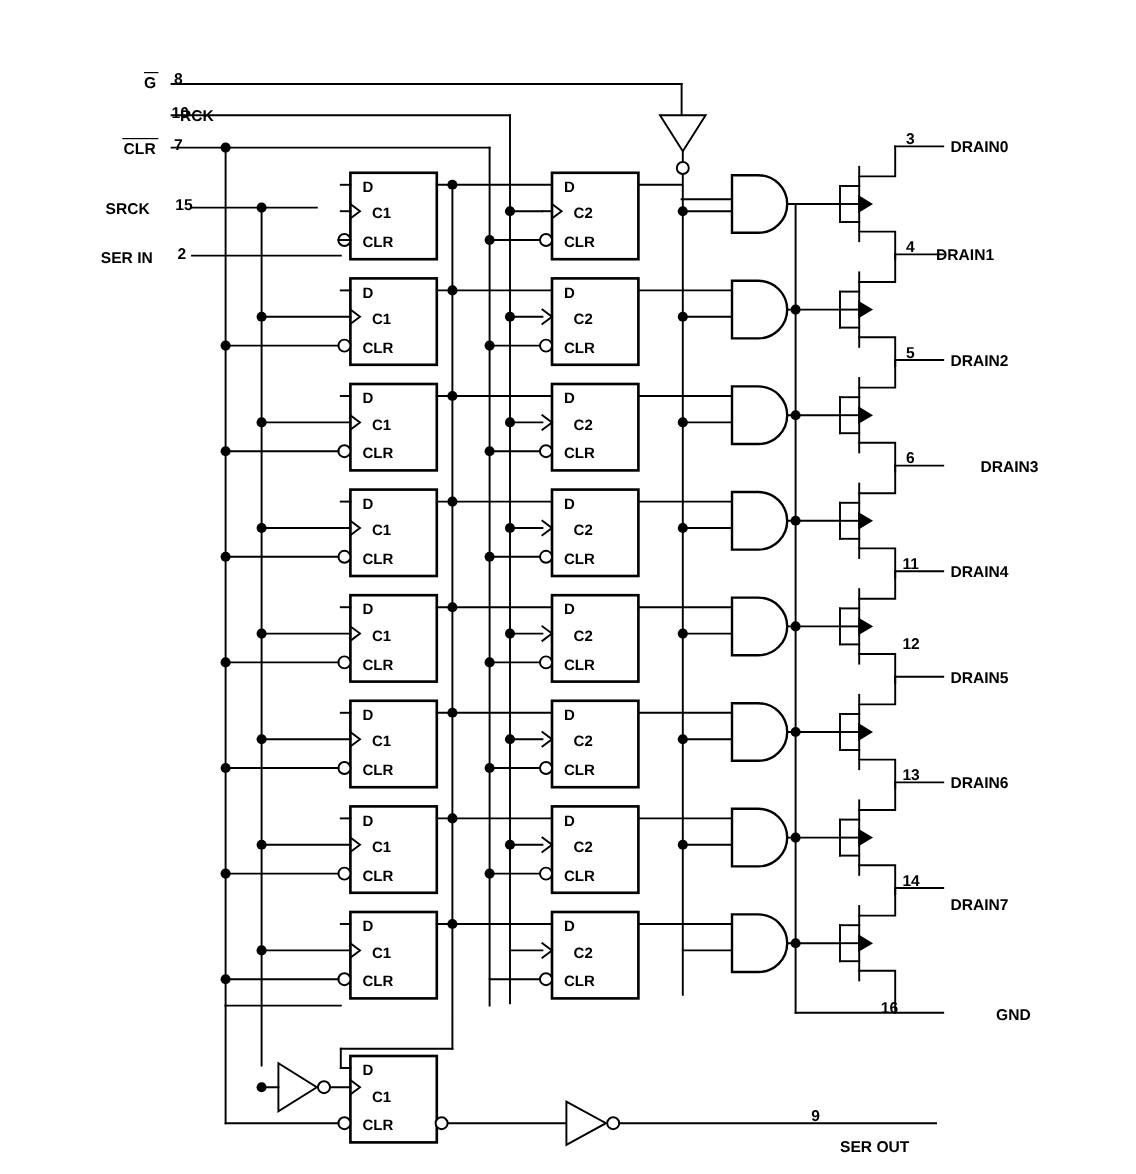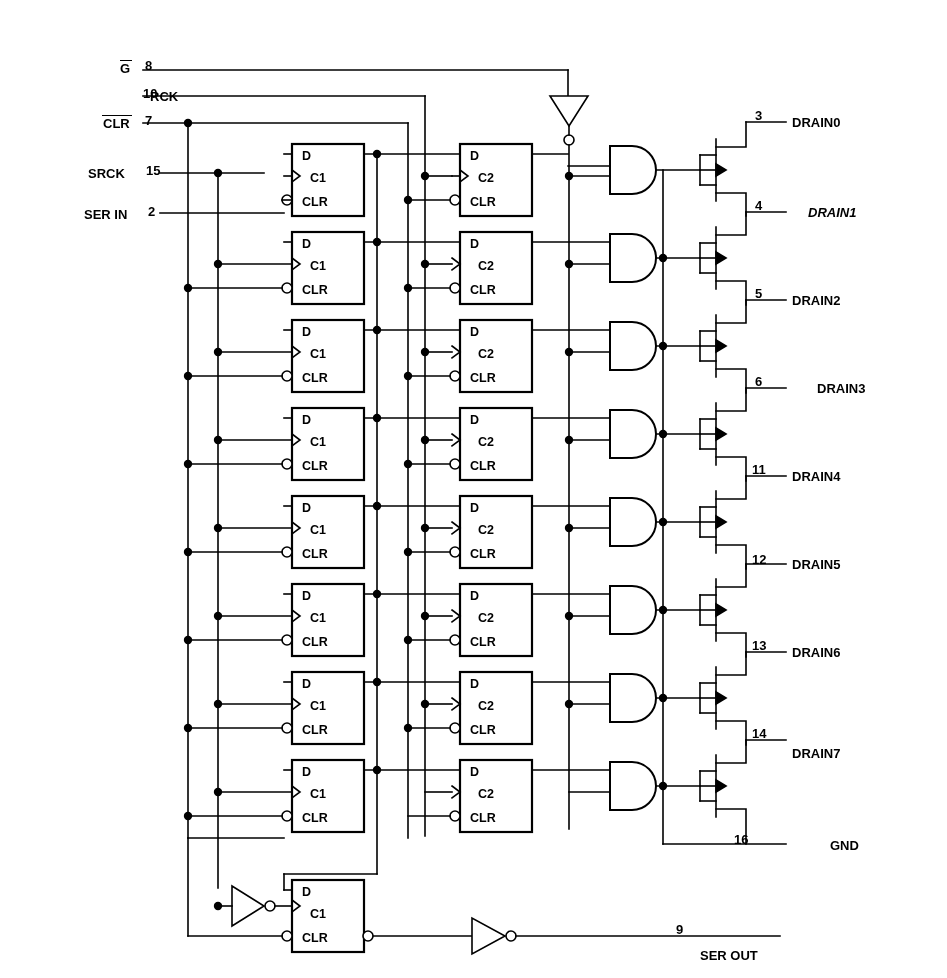--- a/index.html
+++ b/index.html
@@ -411,32 +411,32 @@
 <div class="lbl" style="left:88px;top:166px;">SRCK</div>
 <div class="pin" style="left:146px;top:163px;">15</div>
 
 <div class="lbl" style="left:84px;top:207px;">SER IN</div>
 <div class="pin" style="left:148px;top:204px;">2</div>
 
 <div class="pin" style="left:755px;top:108px;">3</div>
 <div class="lbl" style="left:792px;top:115px;">DRAIN0</div>
 
 <div class="pin" style="left:755px;top:198px;">4</div>
-<div class="lbl" style="left:808px;top:205px;font-style:italic;">DRAIN1</div>
+<div class="lbl" style="left:780px;top:205px;">DRAIN1</div>
 
 <div class="pin" style="left:755px;top:286px;">5</div>
 <div class="lbl" style="left:792px;top:293px;">DRAIN2</div>
 
 <div class="pin" style="left:755px;top:374px;">6</div>
 <div class="lbl" style="left:792px;top:381px;padding-left:25px;">DRAIN3</div>
 
 <div class="pin" style="left:752px;top:462px;">11</div>
 <div class="lbl" style="left:792px;top:469px;">DRAIN4</div>
 
-<div class="pin" style="left:752px;top:552px;">12</div>
+<div class="pin" style="left:752px;top:529px;">12</div>
 <div class="lbl" style="left:792px;top:557px;">DRAIN5</div>
 
 <div class="pin" style="left:752px;top:638px;text-align:right;">13</div>
 <div class="lbl" style="left:792px;top:645px;">DRAIN6</div>
 
 <div class="pin" style="left:752px;top:726px;">14</div>
 <div class="lbl" style="left:792px;top:746px;">DRAIN7</div>
 
 <div class="pin" style="left:734px;top:832px;">16</div>
 <div class="lbl" style="left:830px;top:838px;">GND</div>

